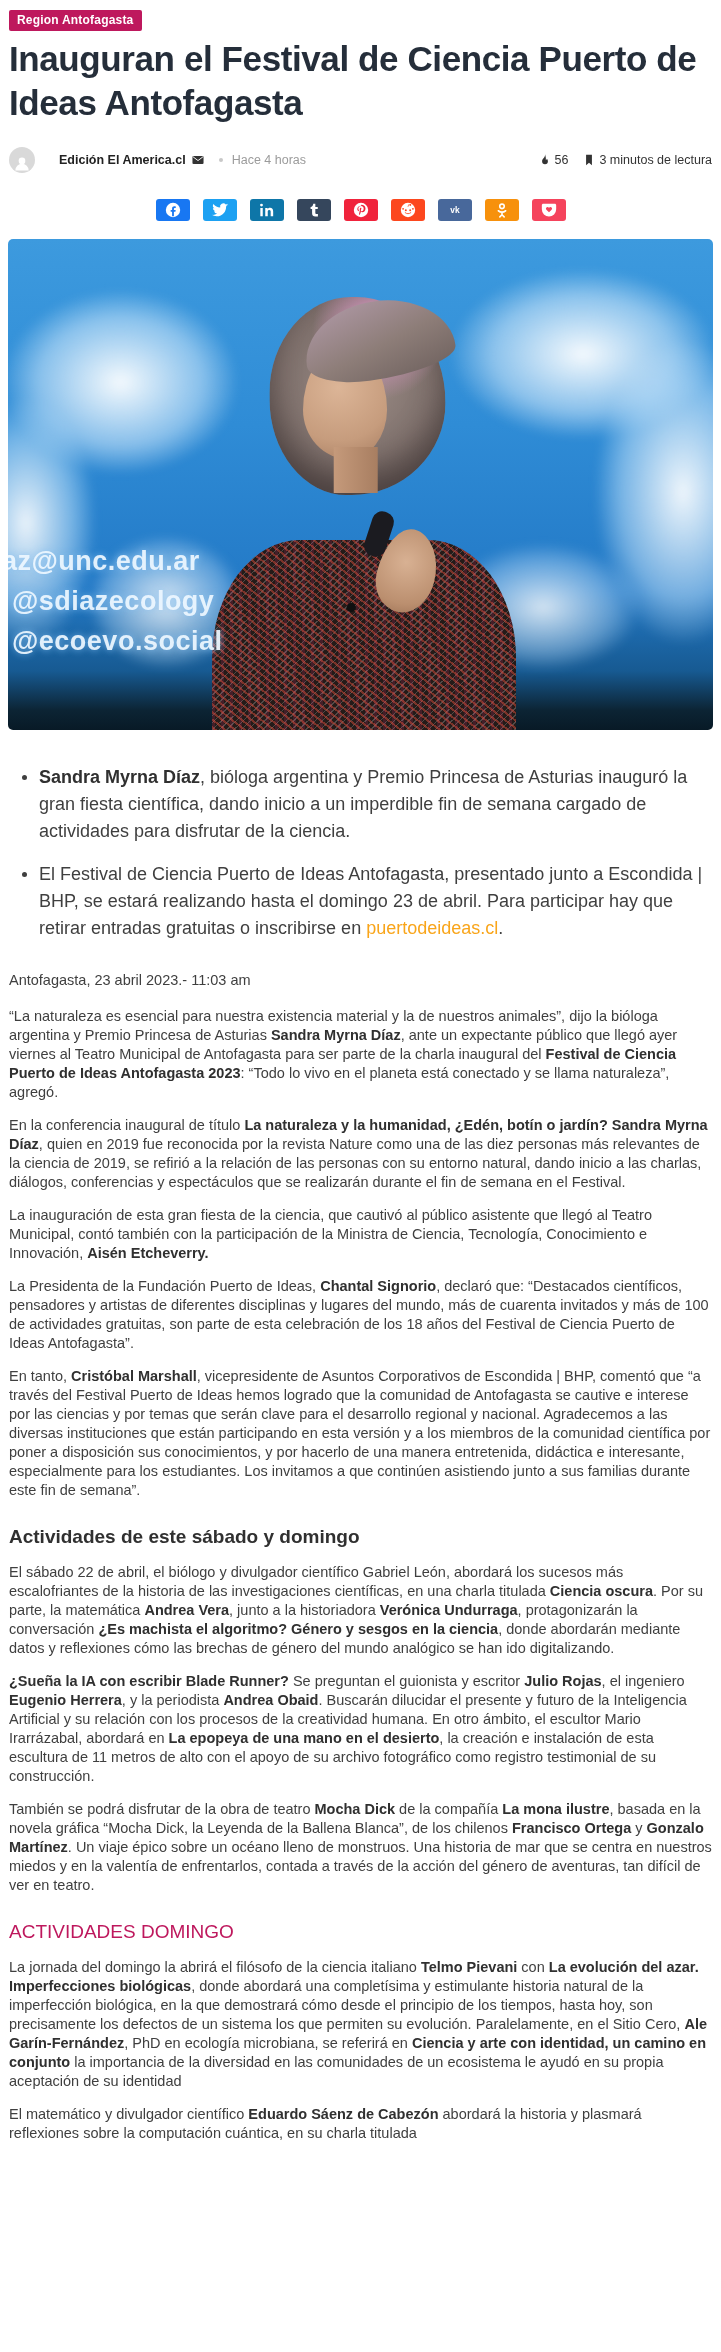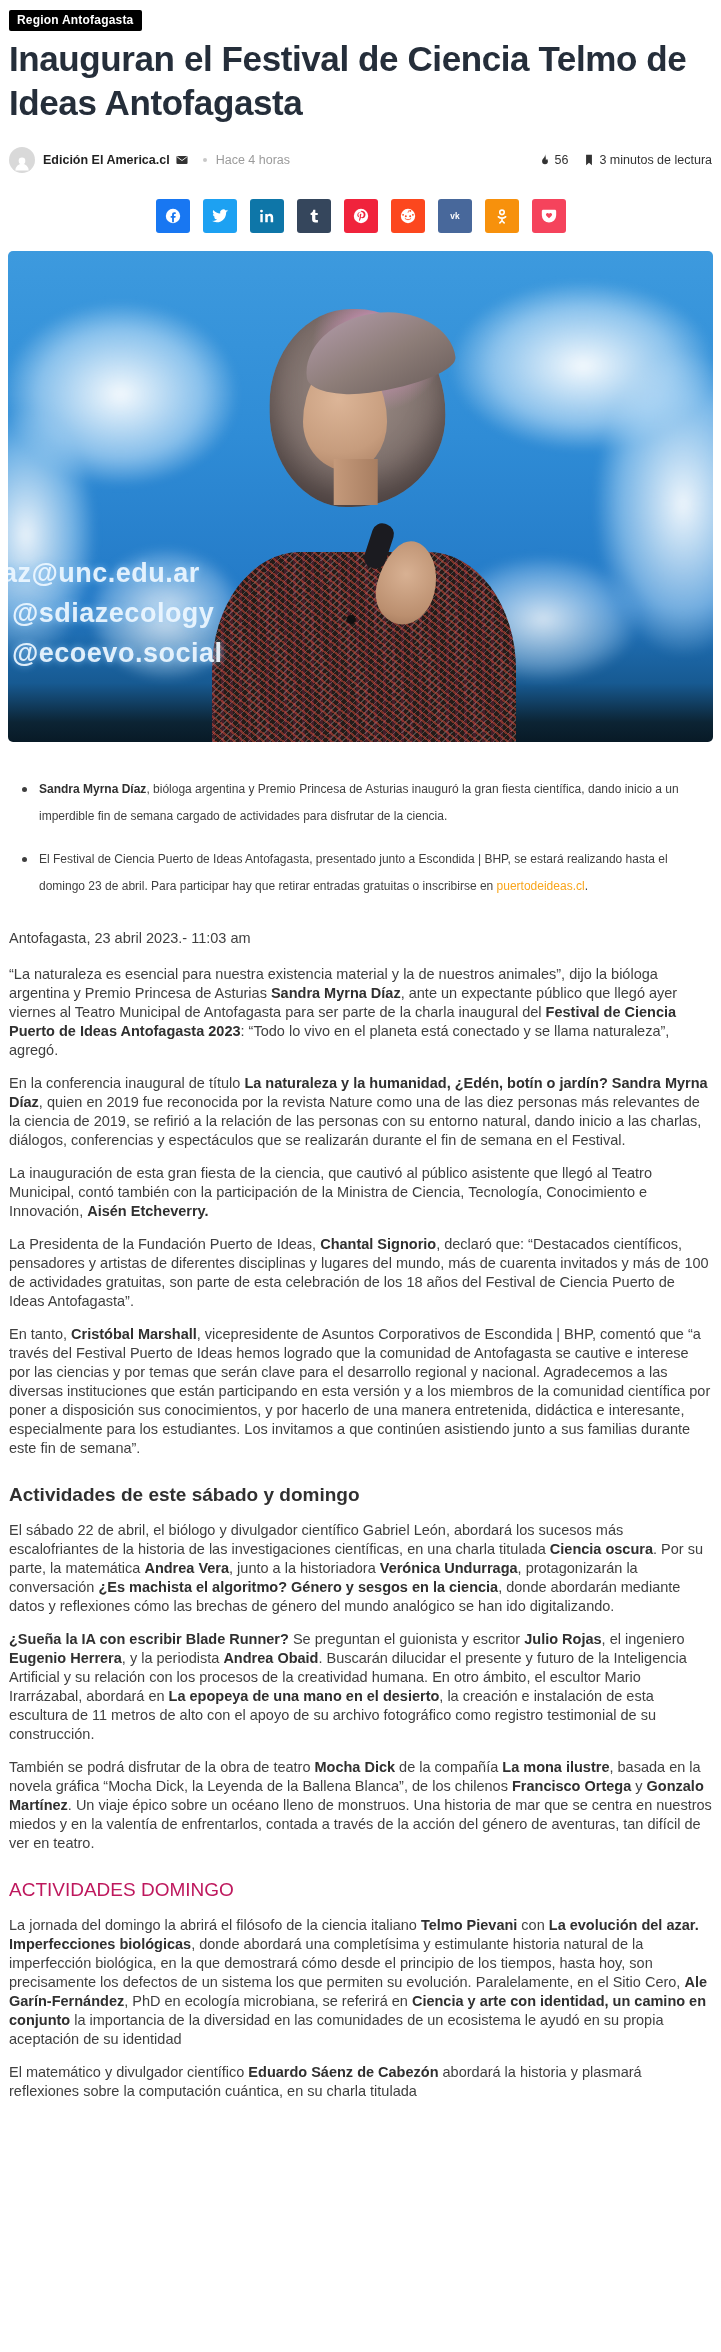--- a/index.html
+++ b/index.html
@@ -1,44 +1,44 @@
 <!DOCTYPE html>
 <html lang="es"><head>
 <meta charset="utf-8">
 <style>
   html,body{margin:0;padding:0;background:#ffffff;}
   body{width:721px;font-family:"Liberation Sans","DejaVu Sans",sans-serif;color:#3f3f3f;}
   .page{width:721px;overflow:hidden;}
 
   
-  .badge{display:inline-block;margin:10px 0 0 9px;background:#000000;color:#fff;
+  .badge{display:inline-block;margin:10px 0 0 9px;background:#be185d;color:#fff;
          font-size:12px;font-weight:bold;padding:3px 8px 4px;border-radius:2px;letter-spacing:.2px;}
 
   
   h1.headline{margin:6px 9px 0;font-size:35px;line-height:44px;font-weight:700;
               color:#252e3a;letter-spacing:-0.4px;}
 
   
   .meta-row{display:flex;align-items:center;margin:22px 9px 0;font-size:12.5px;}
   .avatar{width:26px;height:26px;border-radius:50%;background:#d9d9d9;overflow:hidden;
           display:flex;align-items:flex-end;justify-content:center;flex:0 0 auto;}
   .avatar svg{width:20px;height:20px;}
-  .author{margin-left:8px;color:#222;font-weight:700;}
+  .author{margin-left:24px;color:#222;font-weight:700;}
   .mail{margin-left:5px;display:inline-flex;}
   .mail svg{width:14px;height:14px;}
   .sep-dot{width:4px;height:4px;border-radius:50%;background:#c8c8c8;margin:0 9px 0 14px;}
   .time{color:#9b9b9b;}
   .meta-right{margin-left:auto;display:flex;align-items:center;gap:4px;color:#333;}
   .meta-right svg{width:14px;height:14px;}
   .views{margin-right:10px;}
   .stat{display:inline-flex;align-items:flex-end;gap:3px;}
 
   
   .social-row{display:flex;justify-content:center;gap:13px;margin:26px 0 0;}
-  .sbtn{width:34px;height:34px;border-radius:3px;display:flex;align-items:center;
+  .sbtn{width:34px;height:22px;border-radius:3px;display:flex;align-items:center;
         justify-content:center;text-decoration:none;}
   .sbtn svg{width:20px;height:20px;display:block;}
 
   
   .hero{position:relative;margin:18px 8px 0;height:491px;border-radius:5px;overflow:hidden;
         background:linear-gradient(180deg,#3d9ade 0%,#2f8cd6 38%,#2379c6 72%,#175a92 88%,#0c2434 96%,#081a26 100%);}
   .plant{position:absolute;filter:blur(4px);}
   .plant-left{left:-80px;top:20px;width:350px;height:440px;background:
     radial-gradient(closest-side at 55% 28%,rgba(255,255,255,.95),rgba(220,240,255,.5) 52%,transparent 75%),
     radial-gradient(closest-side at 28% 60%,rgba(255,255,255,.9),rgba(205,235,255,.45) 48%,transparent 72%),
@@ -71,38 +71,38 @@
         transform:rotate(14deg);background:radial-gradient(circle at 45% 40%,#d8b193,#bb8f6f 70%,#9d7356);}
   .clicker{position:absolute;left:51%;top:272px;width:22px;height:46px;border-radius:10px;
            transform:rotate(18deg);background:#1b1b20;}
   .overlay{position:absolute;left:4px;top:302px;font-weight:bold;font-size:27px;line-height:40px;
            color:rgba(238,247,255,.92);letter-spacing:.5px;text-shadow:0 0 7px rgba(130,190,240,.9);}
   .overlay div:first-child{margin-left:-10px;}
 
   
   .article{margin:0 9px;}
   ul.lede{margin:34px 0 0;padding:0 0 0 30px;list-style:none;}
-  ul.lede li{position:relative;font-size:12px;line-height:27px;margin:0 0 16px;}
+  ul.lede li{position:relative;font-size:18px;line-height:27px;margin:0 0 16px;}
   ul.lede li::before{content:"";position:absolute;left:-17px;top:11px;width:5px;height:5px;
                      border-radius:50%;background:#3f3f3f;}
   .dateline{margin:26px 0 0;font-size:14.5px;line-height:25px;}
   .flow p{margin:14px 0 0;font-size:14.5px;line-height:19px;color:#3f3f3f;}
   .flow h3{margin:24px 0 6px;font-size:19px;line-height:25px;color:#303030;font-weight:700;}
   .flow h3.caps{font-weight:400;color:#be185d;}
   strong{color:#303030;}
   a.inline-link{color:#f9a51a;text-decoration:none;}
 </style>
 </head>
 <body>
 
 <div class="page">
 
   <span class="badge">Region Antofagasta</span>
 
-  <h1 class="headline">Inauguran el Festival de Ciencia Telmo de Ideas Antofagasta</h1>
+  <h1 class="headline">Inauguran el Festival de Ciencia Puerto de Ideas Antofagasta</h1>
 
   <div class="meta-row">
     <span class="avatar">
       <svg viewBox="0 0 24 24">
           <circle cx="12" cy="9.5" r="4" fill="#fff"></circle>
           <path d="M4 21a8 8 0 0 1 16 0z" fill="#fff"></path>
         </svg>
     </span>
     <span class="author">Edición El America.cl</span>
     <span class="mail">

